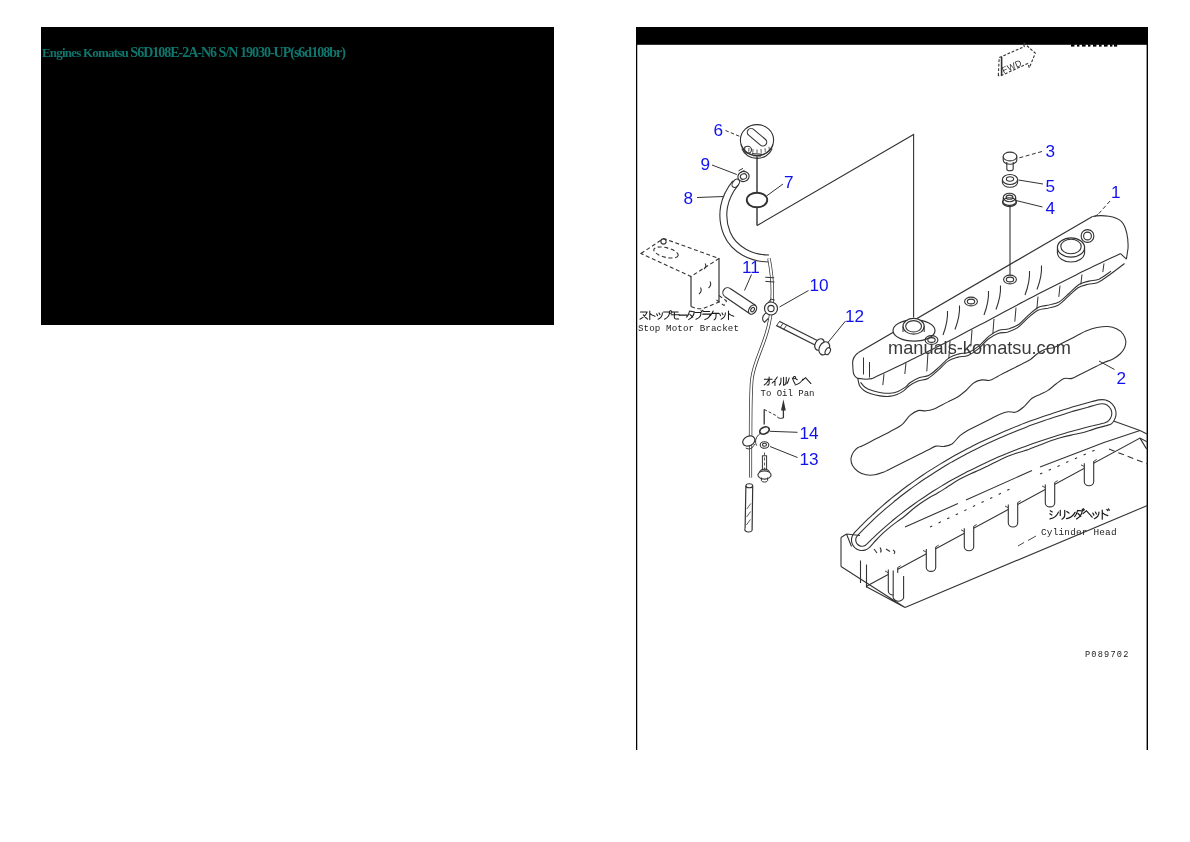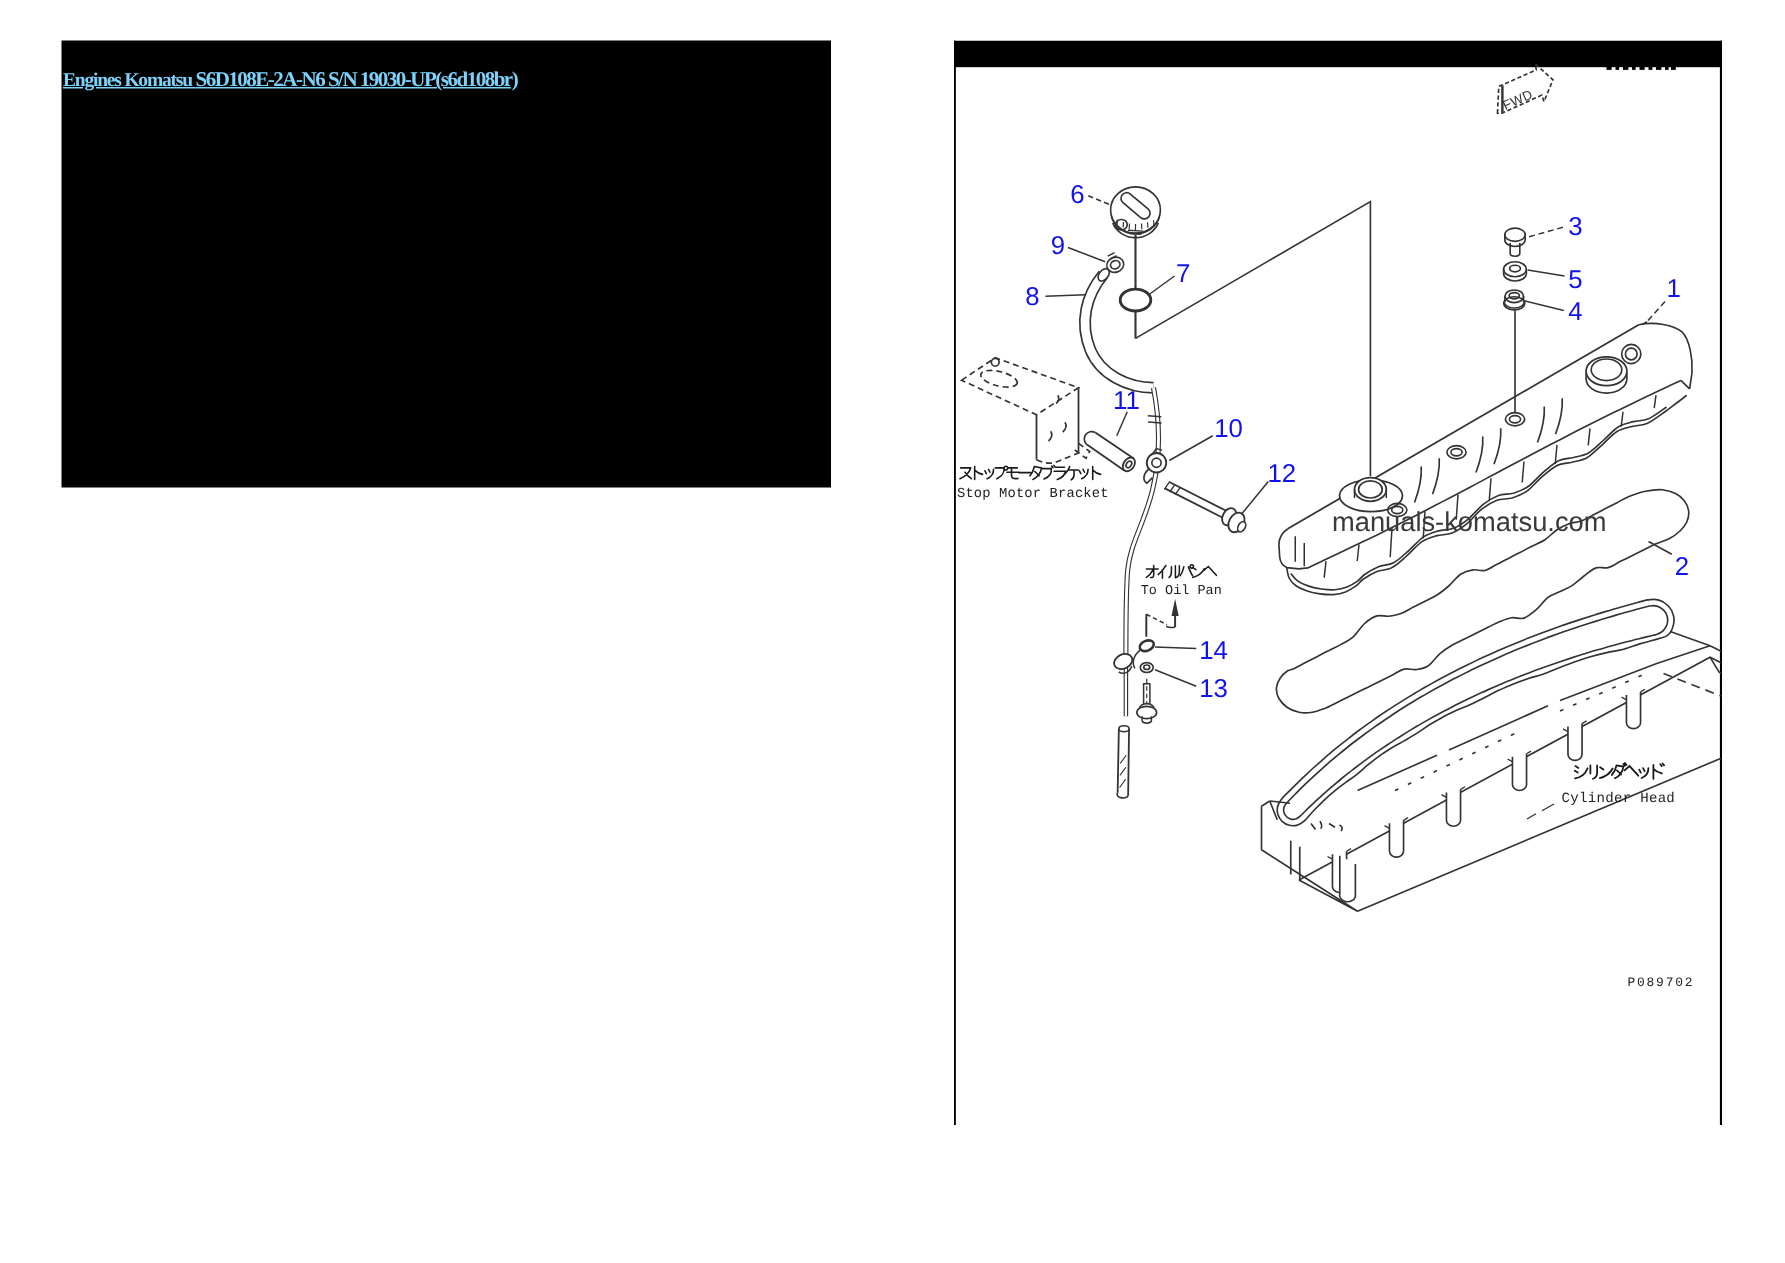--- a/index.html
+++ b/index.html
@@ -1,17 +1,17 @@
 <!DOCTYPE html>
 <html><head><meta charset="utf-8"><title>Engines Komatsu S6D108E-2A-N6 S/N 19030-UP(s6d108br)</title>
 <style>
 html,body{margin:0;padding:0;background:#fff;}
 #page{position:relative;width:1190px;height:842px;background:#fff;overflow:hidden;}
 #blackbox{position:absolute;left:41px;top:27px;width:513px;height:298px;background:#000;}
-#blackbox .lnk{position:absolute;left:1px;top:18px;font-family:"Liberation Serif",serif;font-weight:bold;font-size:13px;color:#7dd3fc;text-decoration:underline;white-space:nowrap;letter-spacing:-0.8px;}
+#blackbox .lnk{position:absolute;left:1px;top:18px;font-family:"Liberation Serif",serif;font-weight:bold;font-size:13px;color:#0f766e;white-space:nowrap;letter-spacing:-0.8px;}
 #diagram{position:absolute;left:636px;top:27px;width:512px;height:723px;}
 </style></head>
 <body>
 <div id="page">
 <div id="blackbox">
       <span class="lnk">Engines Komatsu&nbsp;<span style="font-size:14px;letter-spacing:-1px">S6D108E-2A-N6 S/N 19030-UP(s6d108br)</span></span>
     </div>
 <svg id="diagram" width="512" height="723" viewBox="636 27 512 723">
 <rect x="636" y="27" width="512" height="17.8" fill="#000"></rect>
 <line x1="636.6" y1="27" x2="636.6" y2="750" stroke="#000" stroke-width="1.3"></line>

